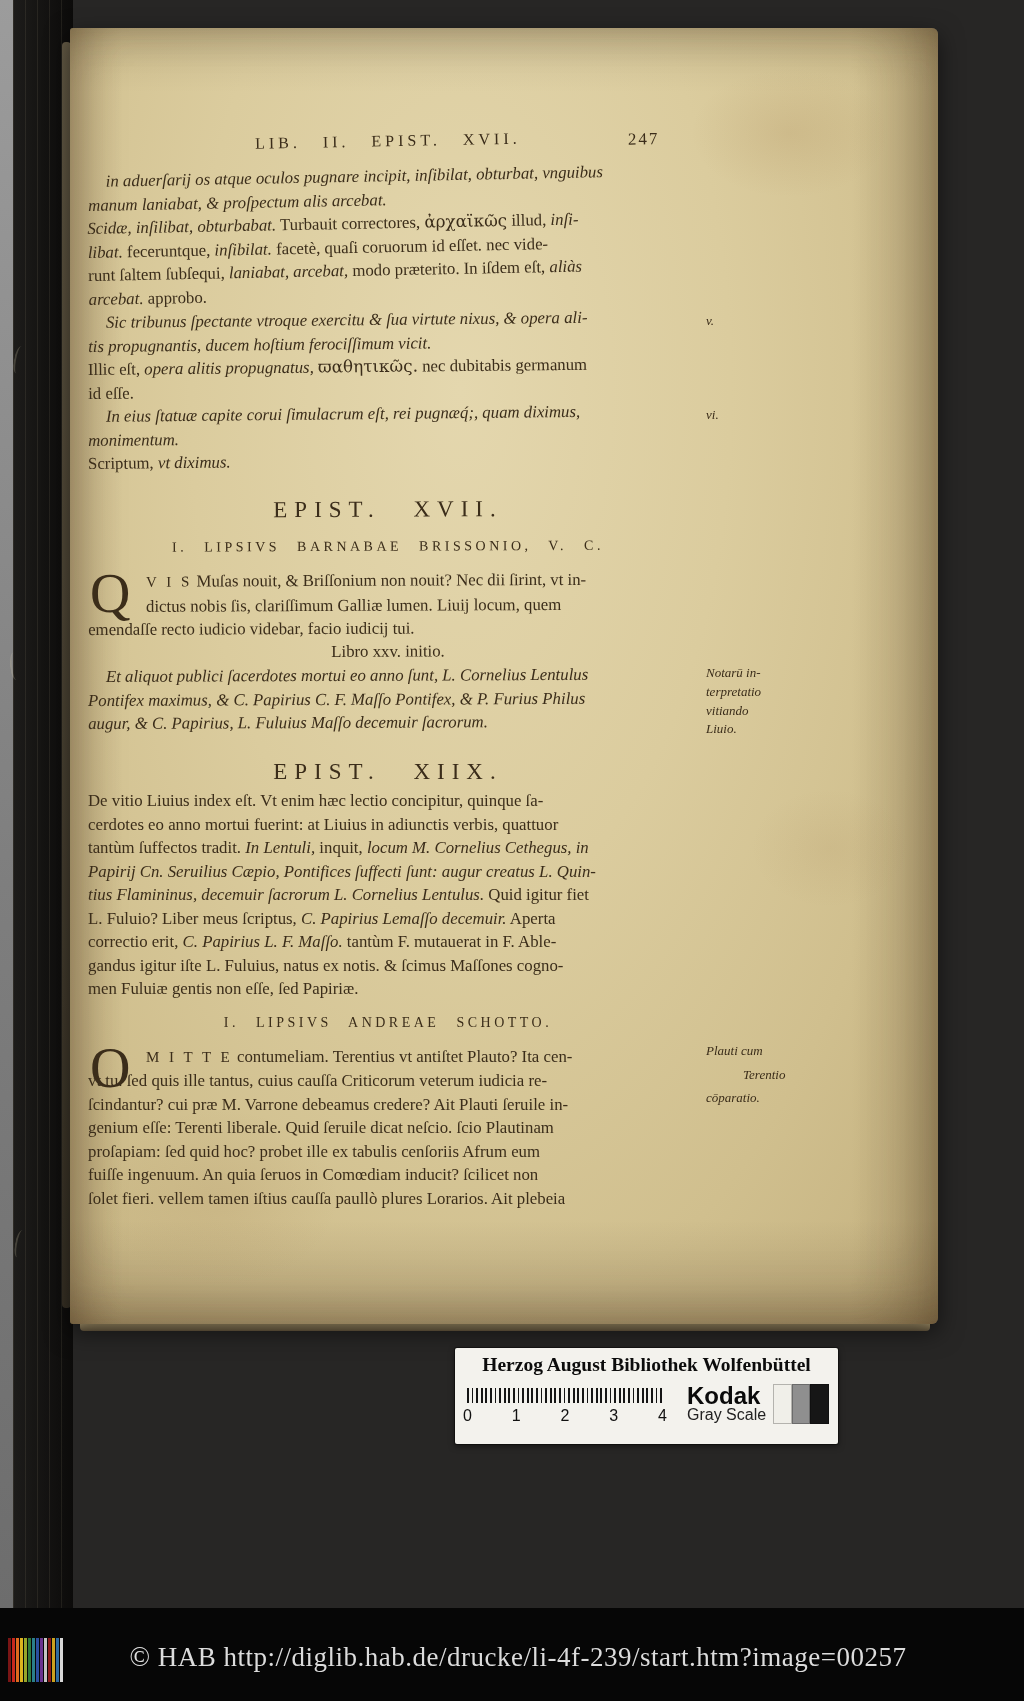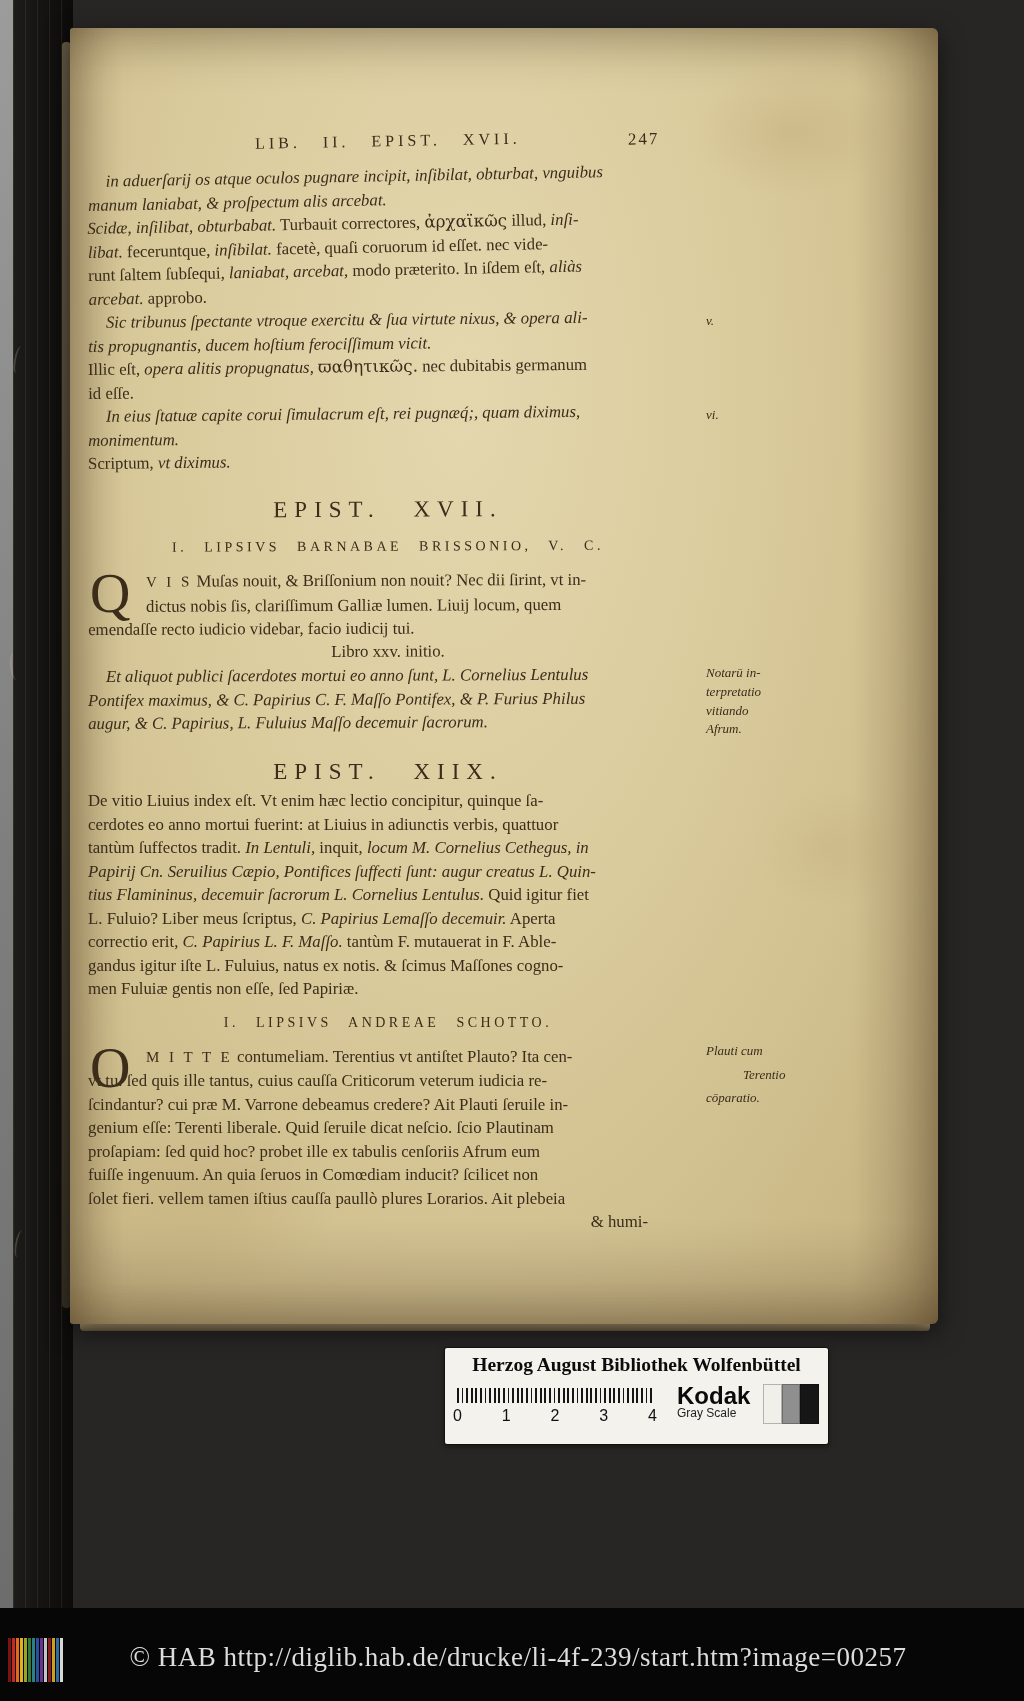--- a/index.html
+++ b/index.html
@@ -107,42 +107,42 @@
   [data-name="para-omitte"]          { margin-top:11px; }
 
   .margin-notes { position:absolute; left:612px; top:0; width:110px; }
   .mnote {
     position:absolute; left:6px; font-style:italic; font-size:13px;
     color:#3a2c19; white-space:nowrap; line-height:15px;
   }
 
   
   .label-card {
-    position:absolute; left:445px; top:1348px; width:383px; height:96px;
+    position:absolute; left:455px; top:1348px; width:383px; height:96px;
     background:#f3f2ed; border-radius:2px;
     box-shadow:0 0 0 1px rgba(0,0,0,.4), 0 2px 6px rgba(0,0,0,.5);
   }
   .card-title {
     margin-top:6px; text-align:center;
     font-family:"Liberation Serif",serif; font-weight:bold;
     font-size:19.5px; color:#0c0c0c;
   }
   .ruler-ticks {
     position:absolute; left:12px; top:40px; width:196px; height:15px;
     background:repeating-linear-gradient(90deg,#151515 0 1.8px, transparent 1.8px 4.6px);
   }
   .ruler-nums {
     position:absolute; left:8px; top:59px; width:204px;
     display:flex; justify-content:space-between;
     font-family:"Liberation Sans",sans-serif; font-size:16px; color:#111;
   }
   .rnum { display:inline-block; }
   .kodak { position:absolute; left:232px; top:38px; font-family:"Liberation Sans",sans-serif; }
   .kodak-name { font-weight:bold; font-size:24px; color:#0a0a0a; line-height:20px; }
-  .kodak-sub { font-size:12px; color:#222; }
+  .kodak-sub { font-size:16px; color:#222; }
   .gray-chips { position:absolute; left:318px; top:36px; width:56px; height:40px; display:flex; }
   .chip { flex:1; box-shadow:inset 0 0 0 1px rgba(0,0,0,.25); }
 
   
   .black-band { position:absolute; left:0; top:1608px; width:1024px; height:93px; background:#060606; }
   .color-strip {
     position:absolute; left:8px; top:1632px; width:60px; height:50px;
     display:flex; align-items:flex-end; background:#060606;
   }
   .cbar { width:3px; margin-right:1px; height:44px; display:inline-block; }
@@ -234,30 +234,27 @@
         <div class="block has-dc" data-name="para-omitte">
           <span class="dropcap" data-name="drop-cap">O</span>
           <div class="line dc" data-name="text-line"><span class=" sp" data-name="text-segment">M I T T E</span><span data-name="text-segment"> contumeliam. Terentius vt antiſtet Plauto? Ita cen-</span></div>
           <div class="line" data-name="text-line"><span data-name="text-segment">vt tu. ſed quis ille tantus, cuius cauſſa Criticorum veterum iudicia re-</span></div>
           <div class="line" data-name="text-line"><span data-name="text-segment">ſcindantur? cui præ M. Varrone debeamus credere? Ait Plauti ſeruile in-</span></div>
           <div class="line" data-name="text-line"><span data-name="text-segment">genium eſſe: Terenti liberale. Quid ſeruile dicat neſcio. ſcio Plautinam</span></div>
           <div class="line" data-name="text-line"><span data-name="text-segment">proſapiam: ſed quid hoc? probet ille ex tabulis cenſoriis Afrum eum</span></div>
           <div class="line" data-name="text-line"><span data-name="text-segment">fuiſſe ingenuum. An quia ſeruos in Comœdiam inducit? ſcilicet non</span></div>
           <div class="line" data-name="text-line"><span data-name="text-segment">ſolet fieri. vellem tamen iſtius cauſſa paullò plures Lorarios. Ait plebeia</span></div>
         </div>
-        <div class="block catchword" data-name="catchword">
-          <div class="line" data-name="text-line"><span data-name="text-segment">&amp; humi-</span></div>
-        </div>
         <div class="margin-notes" data-name="margin-notes">
           <div class="mnote" data-name="margin-note" style="top: 175px;">v.</div>
           <div class="mnote" data-name="margin-note" style="top: 269px;">vi.</div>
           <div class="mnote" data-name="margin-note" style="top: 527px;">Notarū in-</div>
           <div class="mnote" data-name="margin-note" style="top: 546px;">terpretatio</div>
           <div class="mnote" data-name="margin-note" style="top: 565px;">vitiando</div>
-          <div class="mnote" data-name="margin-note" style="top: 583px;">Afrum.</div>
+          <div class="mnote" data-name="margin-note" style="top: 583px;">Liuio.</div>
           <div class="mnote" data-name="margin-note" style="top: 905px;">Plauti cum</div>
           <div class="mnote" data-name="margin-note" style="top: 929px; margin-left: 37px;">Terentio</div>
           <div class="mnote" data-name="margin-note" style="top: 952px;">cōparatio.</div>
         </div>
     </div>
   </div>
 
   <div class="label-card" data-name="library-label-card">
     <div class="card-title" data-name="library-name">Herzog August Bibliothek Wolfenbüttel</div>
     <div class="ruler-ticks" data-name="ruler-ticks"></div>

